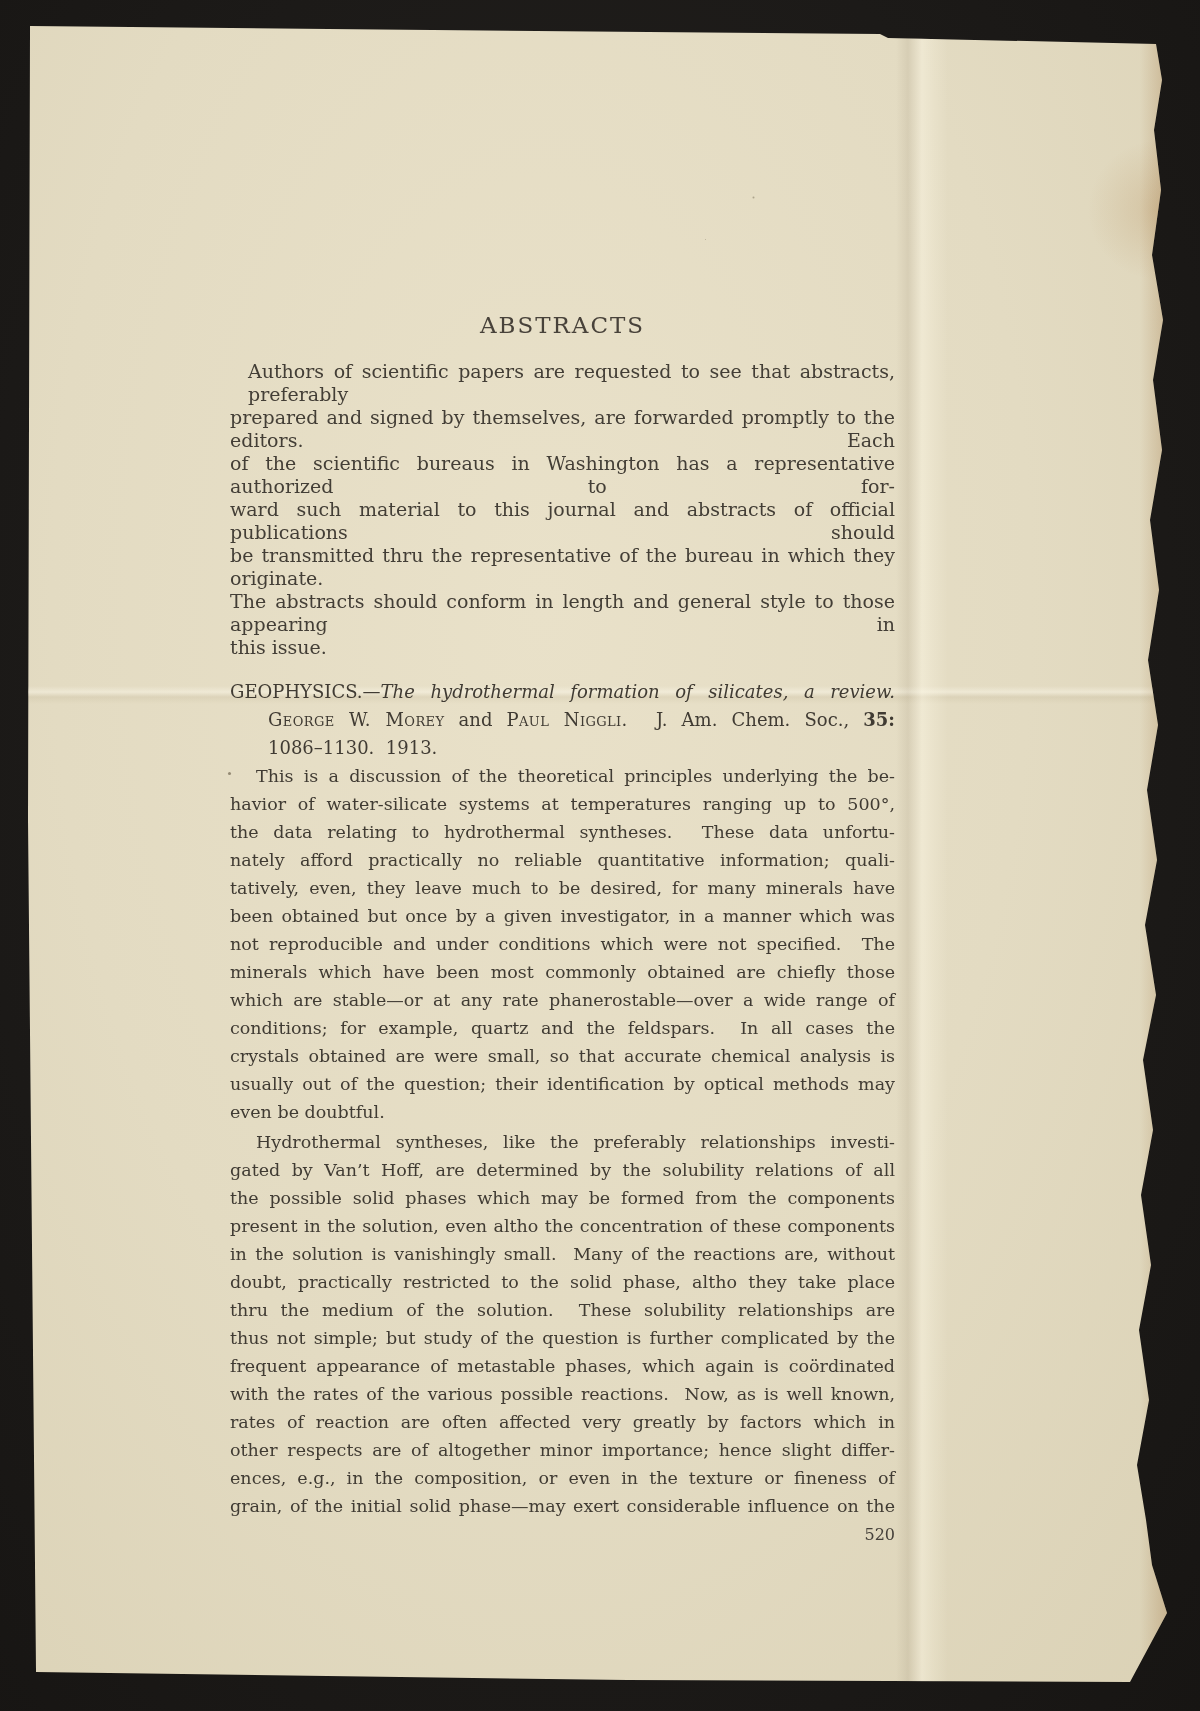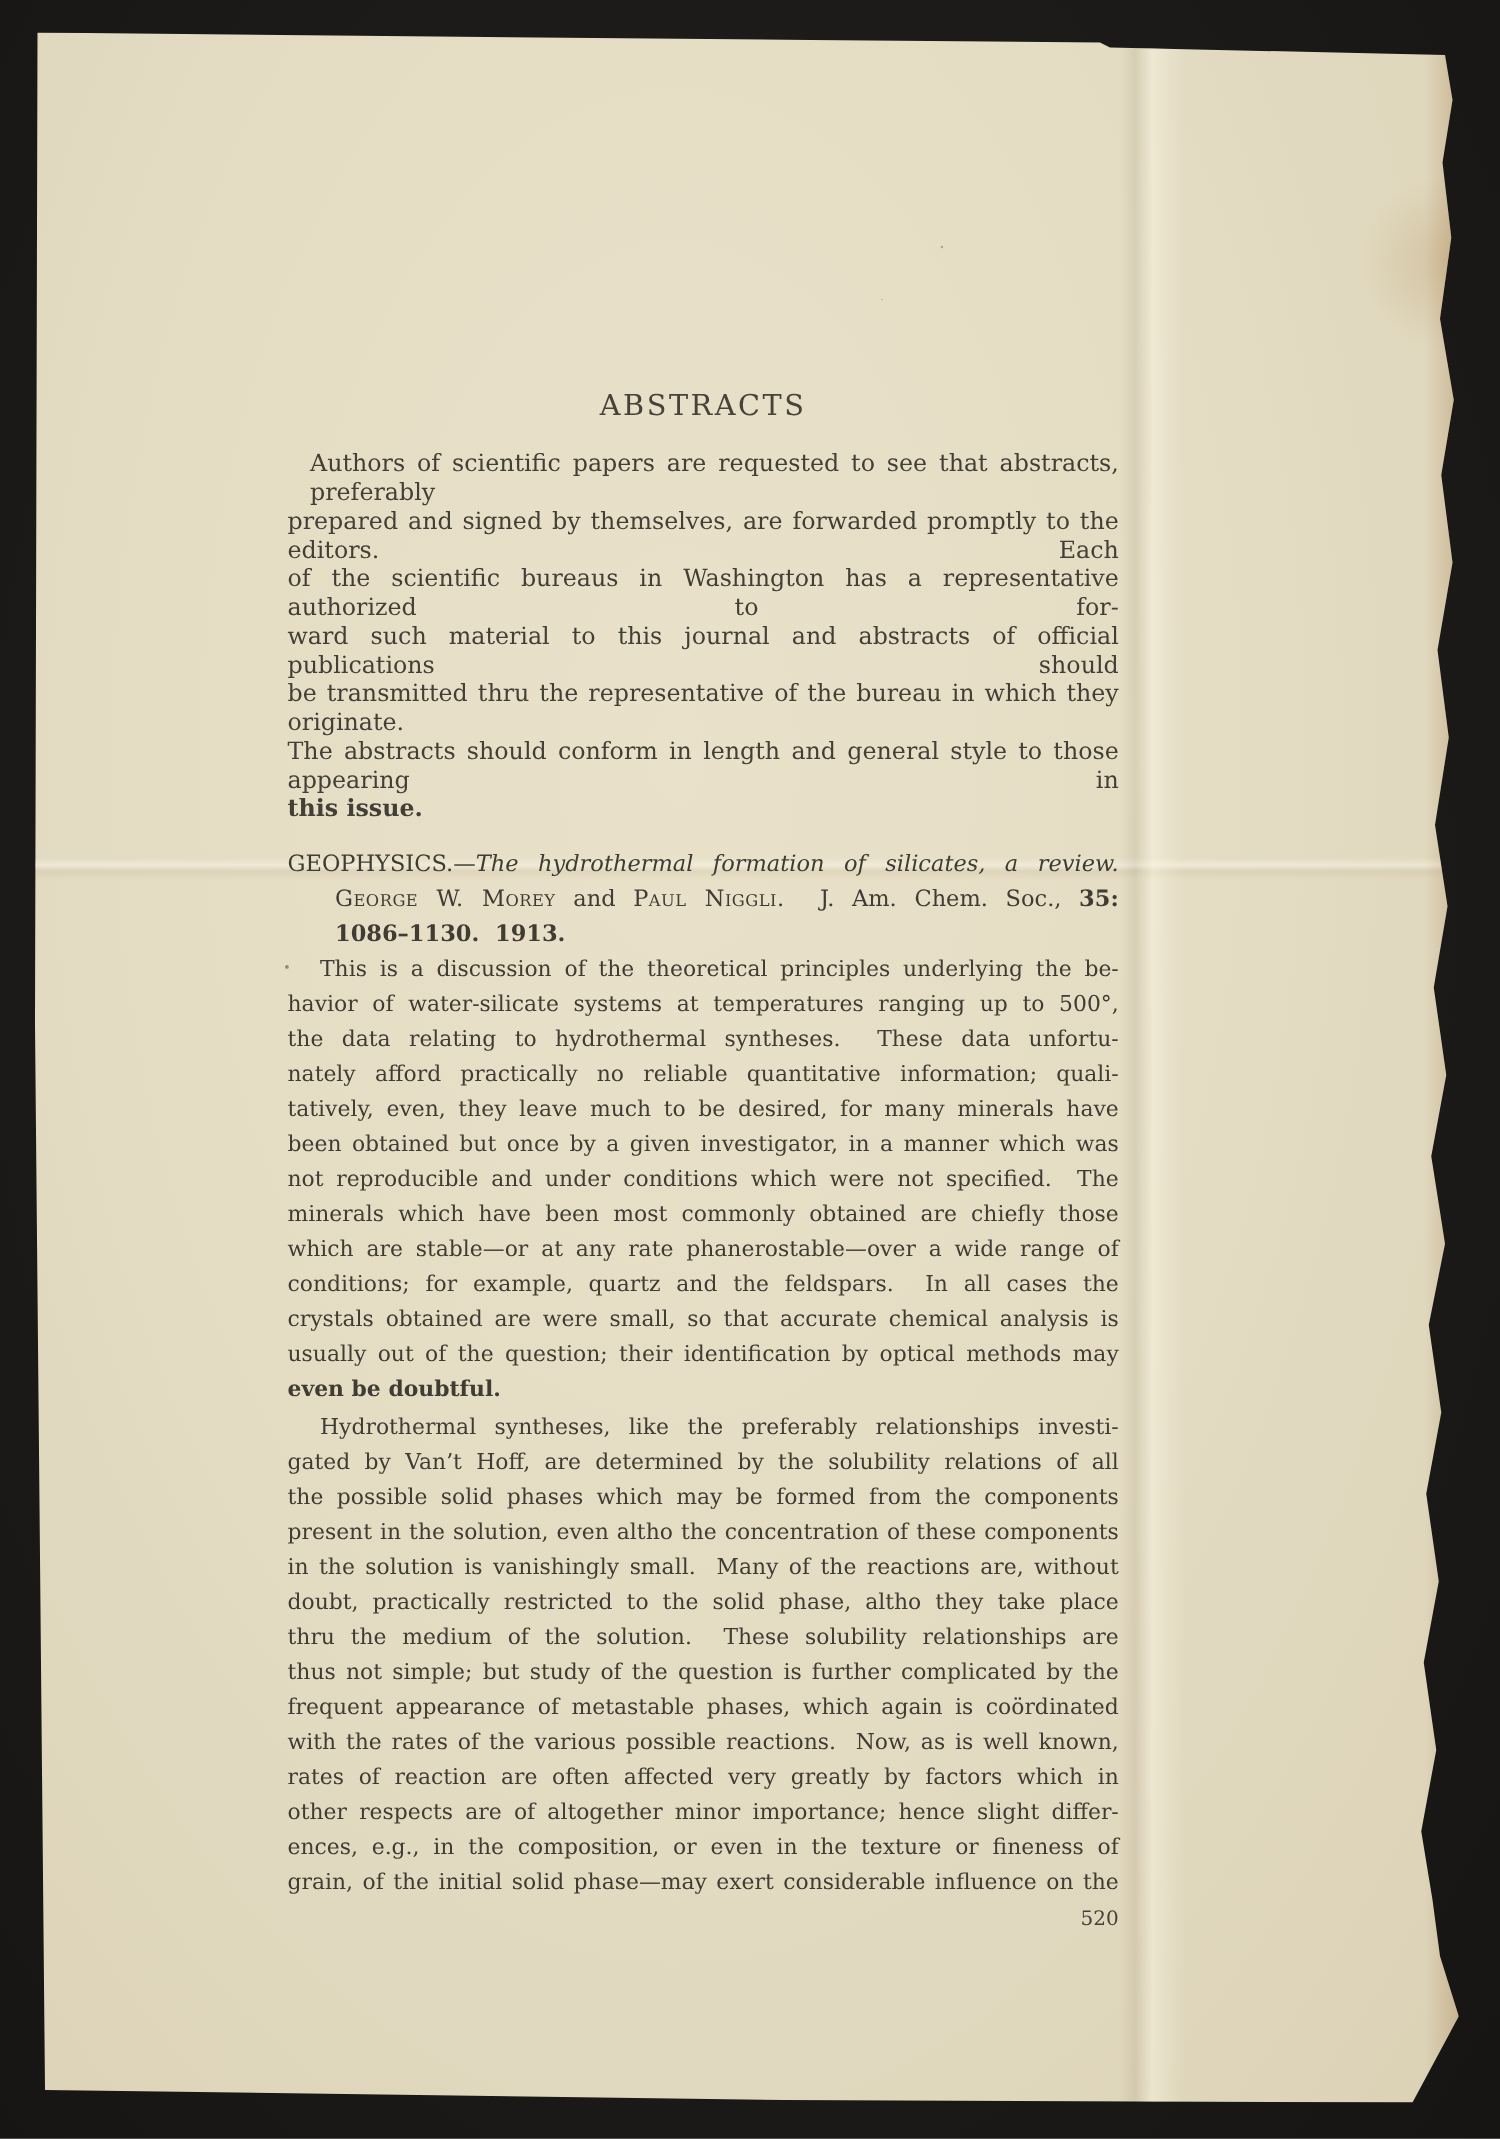--- a/index.html
+++ b/index.html
@@ -35,21 +35,21 @@
                476px -534px 0 -1px rgba(90,80,60,0.35),
                150px 620px 0 -1px rgba(110,95,70,0.30);}
   .column{position:absolute;left:202px;top:262px;width:665px;color:#403b33;margin-top:28px;}
   .doc-title{
     text-align:center;font-size:23px;line-height:30px;letter-spacing:2px;
     color:#48423a;margin:0 0 20px 0;font-weight:normal;
   }
   .jlines .line{
     text-align:justify;text-align-last:justify;white-space:pre-wrap;
   }
-  .last-left .line:last-child{text-align-last:left;font-weight:bold;}
+  .last-left .line:last-child{text-align-last:left;}
   .indent-first .line:first-child{padding-left:var(--fi,26px);}
   .notice{font-size:19px;line-height:23px;--fi:18px;margin-bottom:19px;color:#433e36;}
   .citation{font-size:18px;line-height:28px;}
   .citation .line + .line{padding-left:38px;}
   .para{font-size:17.5px;line-height:28px;}
   .para2{margin-top:2px;}
   .seg-italic{font-style:italic;}
   .seg-smallcaps{font-variant:small-caps;letter-spacing:0.4px;}
   .seg-bold{font-weight:bold;}
   .page-number{text-align:right;font-size:16px;line-height:23px;margin-top:3px;color:#45403a;}

